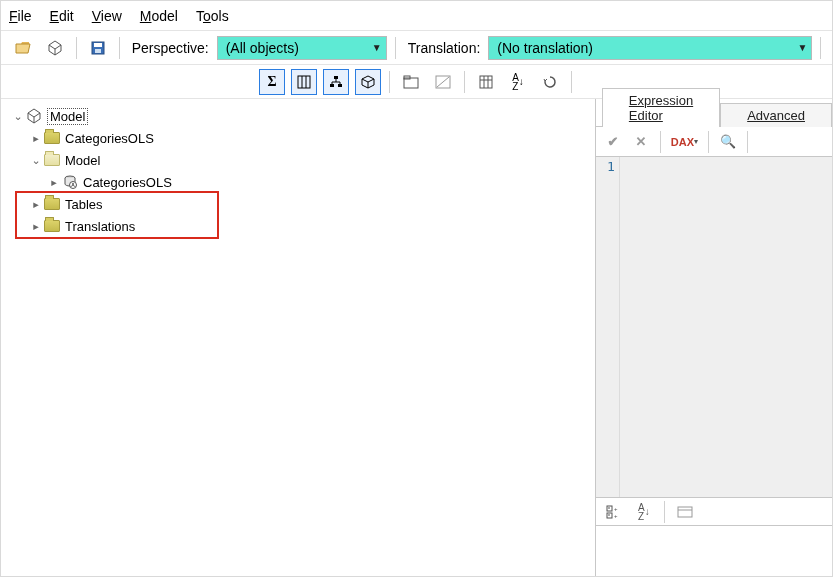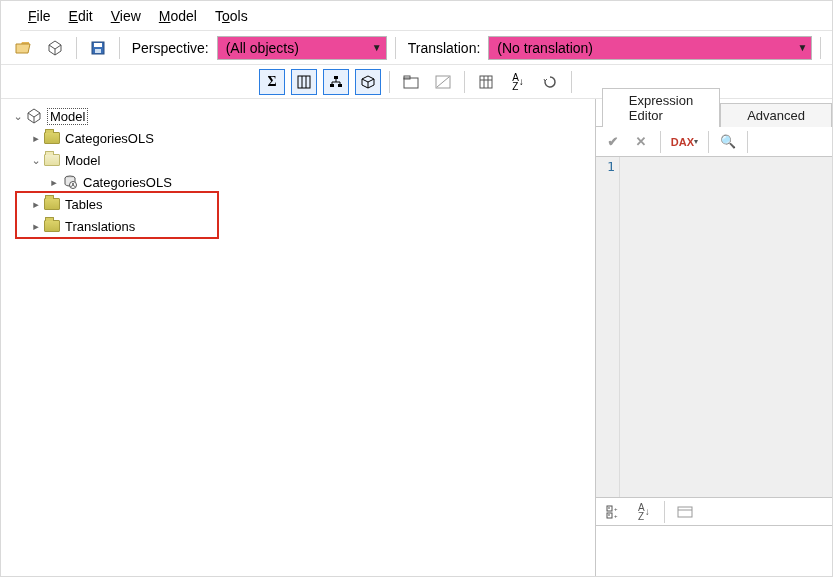--- a/index.html
+++ b/index.html
@@ -18,21 +18,20 @@
   
   .menubar {
     display:flex;
     align-items:center;
     height:30px;
     padding: 0 8px;
     gap: 18px;
     font-size:14px;
     border-bottom:1px solid #e4e4e4;
     background:#fff;
-    margin-left:19px;
   }
   .menubar .mitem { cursor:default; }
   .menubar .mitem .ul { text-decoration: underline; }
 
   
   .toolbar {
     display:flex;
     align-items:center;
     height:34px;
     padding:0 6px;
@@ -49,21 +48,21 @@
     cursor:default;
   }
   .tb-btn.active { border:1px solid #2a7de1; background:#e8f1fd; }
   .tb-sep { width:1px; height:22px; background:#d0d0d0; margin:0 2px; }
   .tb-label { margin: 0 2px 0 4px; color:#000; }
   .tb-combo {
     display:flex; align-items:center; justify-content:space-between;
     border:1px solid #b9b9b9;
     height:24px;
     padding:0 4px 0 8px;
-    background:#ec4899;
+    background:#5eead4;
     font-size:14px;
     color:#000;
   }
   .tb-combo .arrow { margin-left:6px; font-size:10px; color:#222; }
 
   .body {
     display:flex;
     height: calc(100% - 30px - 34px - 34px);
   }
 
@@ -124,20 +123,21 @@
     font-size:13px;
   }
   .tab{
     padding:4px 26px;
     border:1px solid #c7c7c7;
     border-bottom:none;
     background:#f5f5f5;
     color:#222;
     position:relative;
     top:1px;
+    text-decoration:underline;
   }
   .tab.active{ background:#fff; }
   .expr-tb{
     display:flex; align-items:center;
     height:30px;
     padding:0 6px;
     gap:6px;
     border-bottom:1px solid #c7c7c7;
     color:#8a8a8a;
   }

